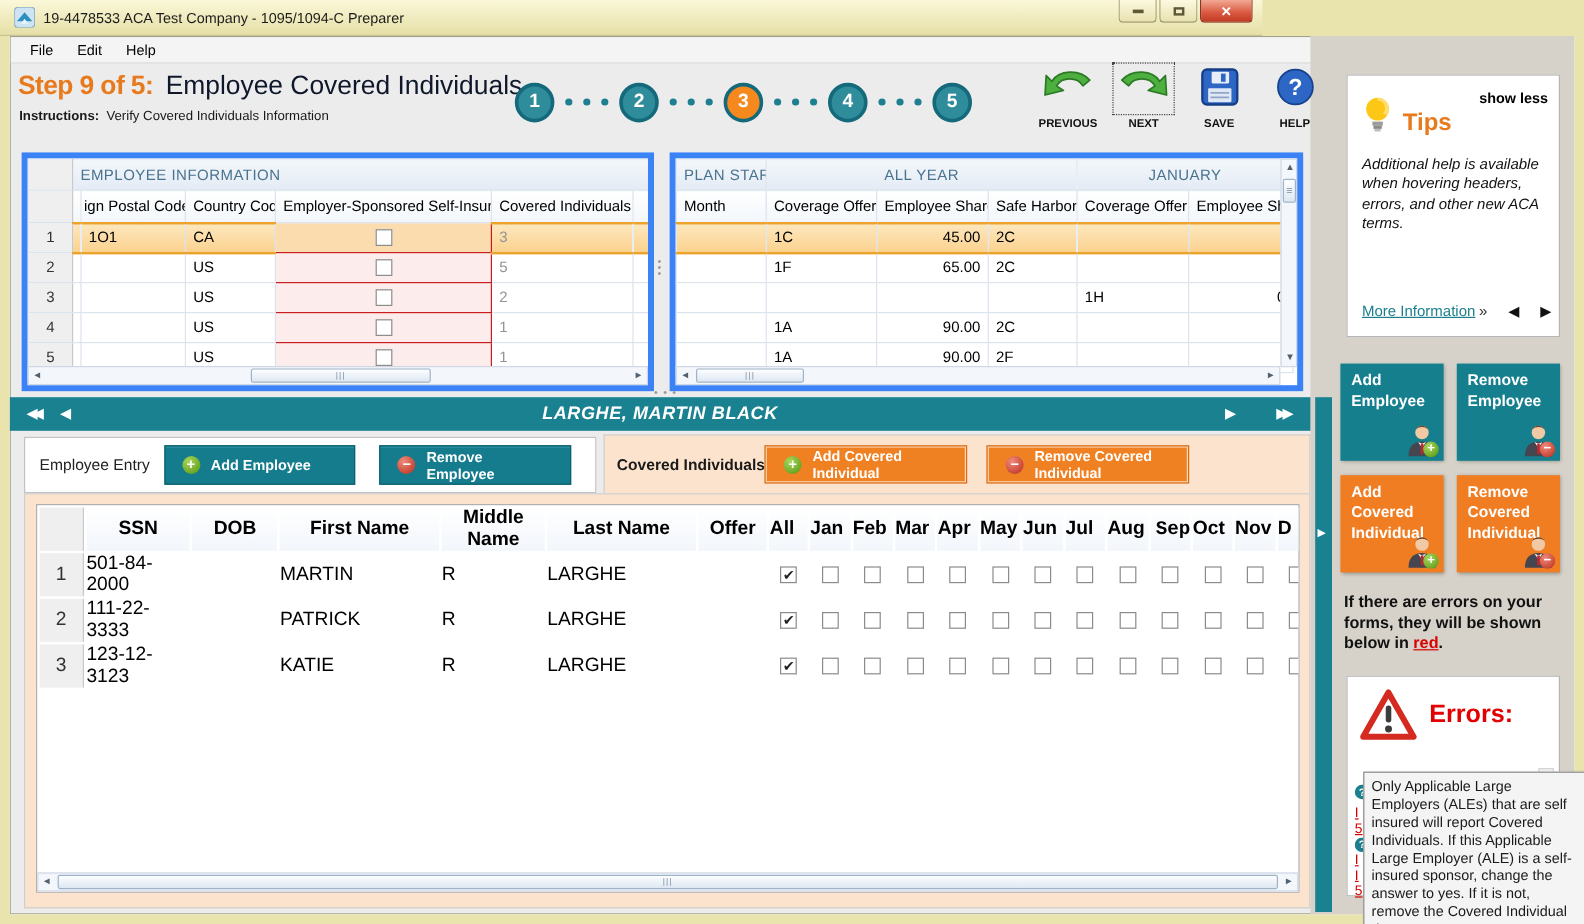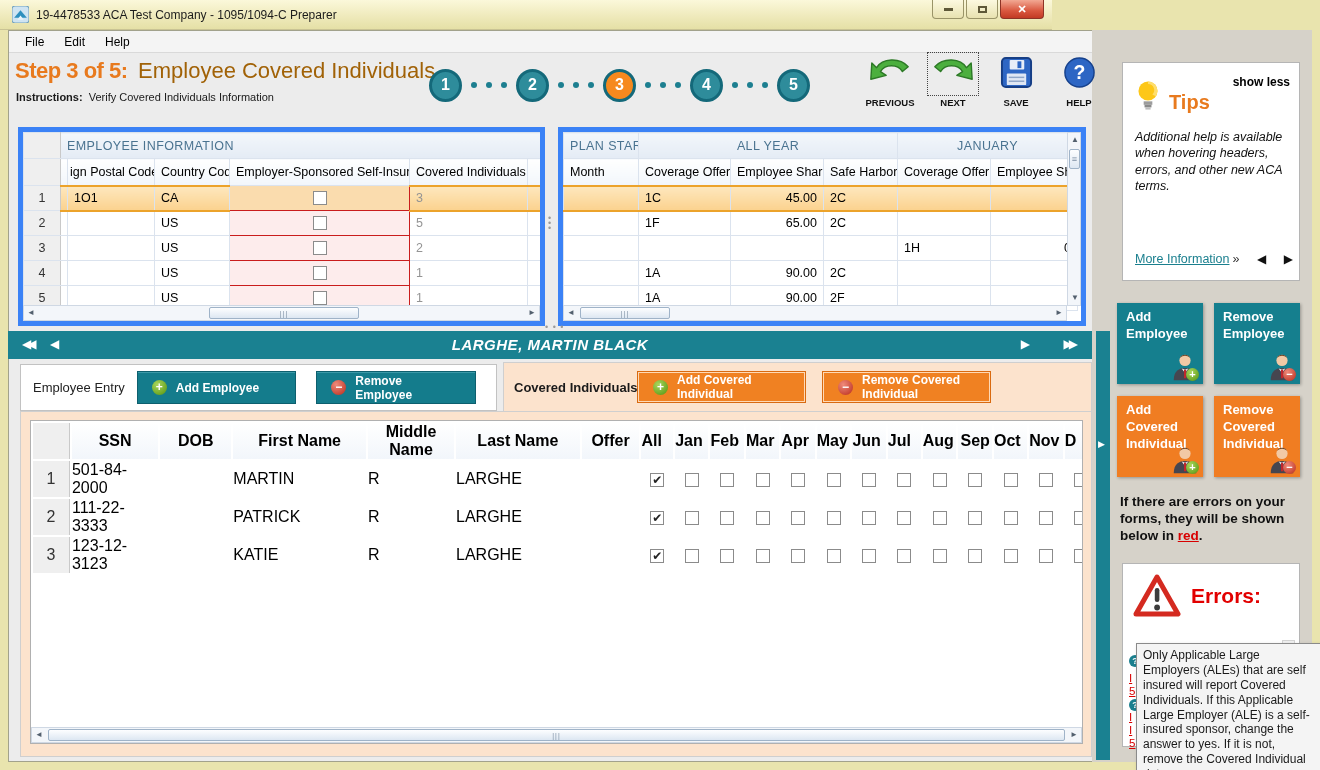--- a/index.html
+++ b/index.html
@@ -23,21 +23,21 @@
   .content { position:absolute; left:8px; top:30px; width:1304px; height:732px;
     background:#ececec; box-shadow:inset 0 0 0 1px #a2a28c; overflow:hidden; }
 
   .menubar { position:absolute; left:1px; top:1px; width:1302px; height:22px;
     background:#f4f4f4; border-bottom:1px solid #d9d9d9; display:flex; align-items:center; padding-left:6px; }
   .menu-item { font-size:12px; color:#000; padding:3px 10px; }
 
   
   .step-head { position:absolute; left:7px; top:28px; white-space:nowrap; }
   .step-label { font-size:22px; font-weight:bold; color:#e87a1e; letter-spacing:-0.5px; }
-  .step-title { font-size:22px; color:#a16207; margin-left:6px; }
+  .step-title { font-size:22px; color:#0f172a; margin-left:6px; }
   .instructions { position:absolute; left:8px; top:61px; font-size:11px; color:#1a1a1a; }
   .instructions b { margin-right:3px; }
 
   #steps { position:absolute; left:421px; top:38px; height:34px; display:flex; align-items:center; gap:9px; }
   .step-circle { width:33px; height:33px; border-radius:50%; background:#2e8c9b; border:3px solid #14697a;
     color:#fff; font-weight:bold; font-size:16px; display:flex; align-items:center; justify-content:center; flex:0 0 auto;}
   .step-circle.active { background:#f6891e; }
   .step-dot { width:6px; height:6px; border-radius:50%; background:#1d7f90; flex:0 0 auto; }
 
   #nav-icons { position:absolute; left:854px; top:26px; display:flex; gap:7px; }
@@ -202,21 +202,21 @@
   <div class="content">
 
     <div class="menubar" id="menubar">
         <span class="menu-item">File</span>
         <span class="menu-item">Edit</span>
         <span class="menu-item">Help</span>
       </div>
     <div class="sidebar-bg"></div>
 
     <div class="step-head">
-      <span class="step-label">Step 3 of 5:</span>
+      <span class="step-label">Step 9 of 5:</span>
       <span class="step-title">Employee Covered Individuals</span>
     </div>
     <div class="instructions">
       <b>Instructions:</b>
       <span>Verify Covered Individuals Information</span>
     </div>
     <div id="steps">
         <div class="step-circle">1</div>
         <div class="step-dot"></div>
         <div class="step-dot"></div>
@@ -501,21 +501,21 @@
               <th class="colhdr">Offer</th>
               <th class="colhdr ctr" style="text-align: left;">All</th>
               <th class="colhdr ctr" style="text-align: left;">Jan</th>
               <th class="colhdr ctr" style="text-align: left;">Feb</th>
               <th class="colhdr ctr" style="text-align: left;">Mar</th>
               <th class="colhdr ctr" style="text-align: left;">Apr</th>
               <th class="colhdr ctr" style="text-align: left;">May</th>
               <th class="colhdr ctr" style="text-align: left;">Jun</th>
               <th class="colhdr ctr" style="text-align: left;">Jul</th>
               <th class="colhdr ctr" style="text-align: left;">Aug</th>
-              <th class="colhdr ctr" style="text-align: center;">Sep</th>
+              <th class="colhdr ctr" style="text-align: right; font-family: Liberation Mono, monospace;">Sep</th>
               <th class="colhdr ctr" style="text-align: left;">Oct</th>
               <th class="colhdr ctr" style="text-align: left;">Nov</th>
               <th class="colhdr ctr" style="text-align: left;">D</th>
             </tr>
         </tbody>
           <tbody id="cov-rows">
             <tr>
               <td class="rownum">1</td>
               <td>501-84-2000</td>
               <td></td>

